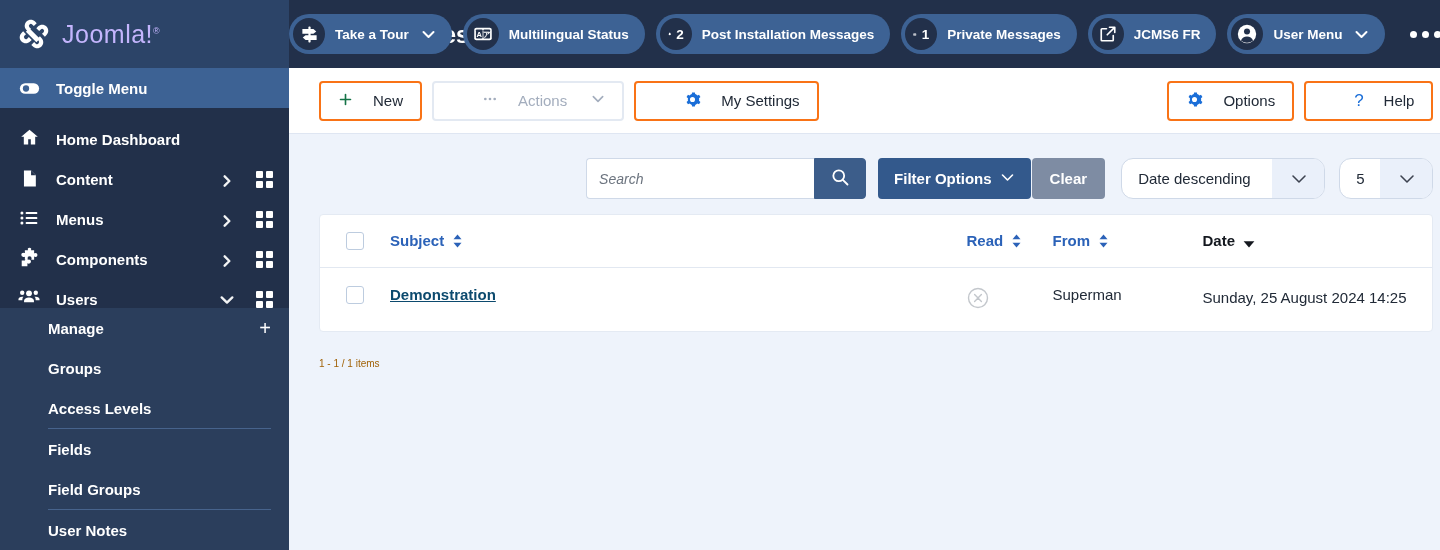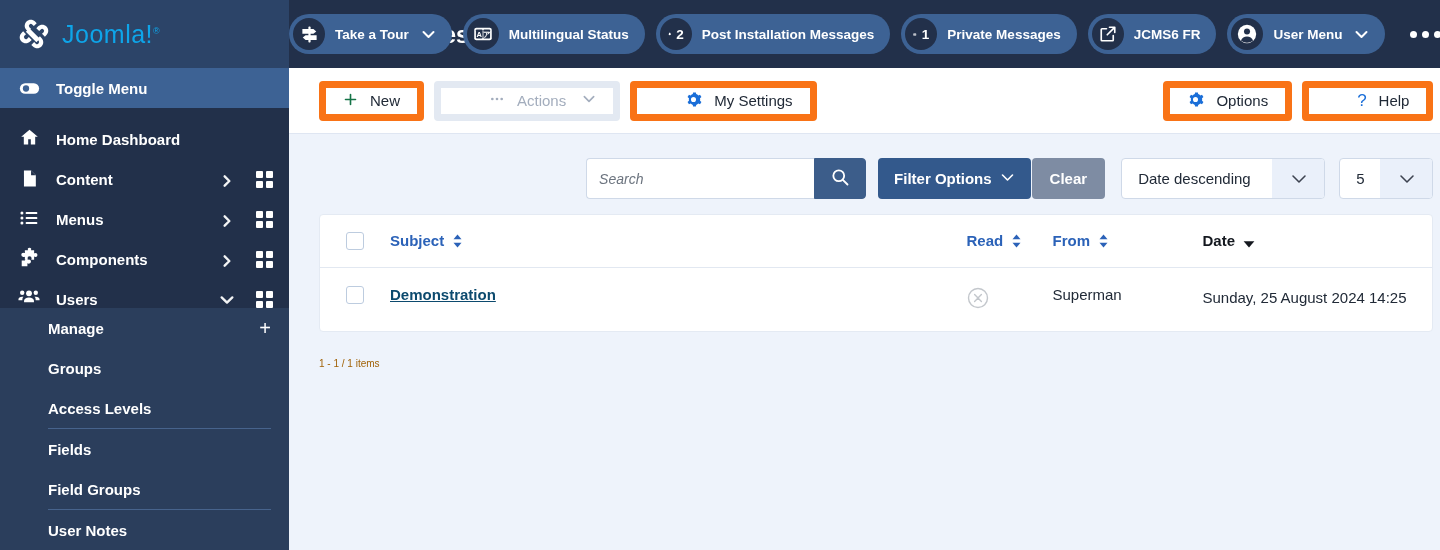--- a/index.html
+++ b/index.html
@@ -18,21 +18,21 @@
     color: #fff;
     display: flex; flex-direction: column;
     overflow: hidden;
   }
   .brand {
     height: 68px; background: #2c4468;
     display: flex; align-items: center; padding-left: 14px;
   }
   .brand-logo { width: 40px; height: 40px; flex: 0 0 40px; }
   .brand-word {
-    font-size: 25px; letter-spacing: .5px; color: #0ea5e9;
+    font-size: 25px; letter-spacing: .5px; color: #c4b5fd;
     margin-left: 8px; font-weight: 400;
   }
   .brand-word sup { font-size: 9px; vertical-align: super; }
 
   .toggle-menu {
     height: 40px; background: #3d6294;
     display: flex; align-items: center; padding-left: 18px; gap: 16px;
     font-size: 15px; font-weight: 700; color:#fff;
   }
   .nav { flex: 1 1 auto; }
@@ -95,22 +95,22 @@
   .pill .cdown { margin-left: 2px; display: flex; align-items: center; }
   .dots { display: flex; gap: 5px; margin-left: 14px; padding-right: 2px; }
   .dots b { width: 7px; height: 7px; border-radius: 50%; background: #fff; display: block; }
 
   .toolbar {
     height: 66px; background: #fff; border-bottom: 1px solid #dfe6f2;
     display: flex; align-items: center; padding: 0 28px 0 30px;
     flex: 0 0 66px;
   }
   .btn {
-    height: 40px; border: 7px solid #f97316; border-radius: 4px; background: #fff;
-    display: inline-flex; align-items: center; gap: 12px;
+    height: 40px; border: 2px solid #f97316; border-radius: 4px; background: #fff;
+    display: inline-flex; align-items: center; gap: 20px;
     padding: 0 17px; font-size: 15px; color: #212a37; font-weight: 400;
     white-space: nowrap;
   }
   .btn + .btn { margin-left: 10px; padding-left: 48px; }
   .btn.disabled { color: #a3adbd; border-color: #e3e9f2; }
   .btn .cdown { margin-left: 4px; }
   .spacer { flex: 1 1 auto; }
 
   .content { flex: 1 1 auto; padding: 0 28px 0 30px; overflow: hidden; }
 
@@ -135,21 +135,21 @@
     display: flex; align-items: center; gap: 8px; padding: 0 16px;
     font-size: 15px; font-weight: 700; margin-left: 12px;
   }
   .clear-btn {
     height: 41px; background: #7e8ca3; color: #fff; border: none; border-radius: 4px;
     display: flex; align-items: center; padding: 0 18px;
     font-size: 15px; font-weight: 700; margin-left: 1px;
   }
   .select-wrap {
     height: 41px; display: flex; align-items: center; background: #fff;
-    border: 1px solid #cfd9e8; border-radius: 4px; margin-left: 16px;
+    border: 1px solid #cfd9e8; border-radius: 12px; margin-left: 16px;
     overflow: hidden;
   }
   .select-wrap .val { padding: 0 16px; font-size: 15px; color: #212a37; white-space: nowrap; }
   .select-wrap .arrow {
     width: 52px; height: 39px; background: #eaf0fa;
     display: flex; align-items: center; justify-content: center;
     border-left: 1px solid #eaf0fa;
   }
   .select-wrap.order .val { min-width: 150px; }
   .select-wrap.limit { margin-left: 14px; }

